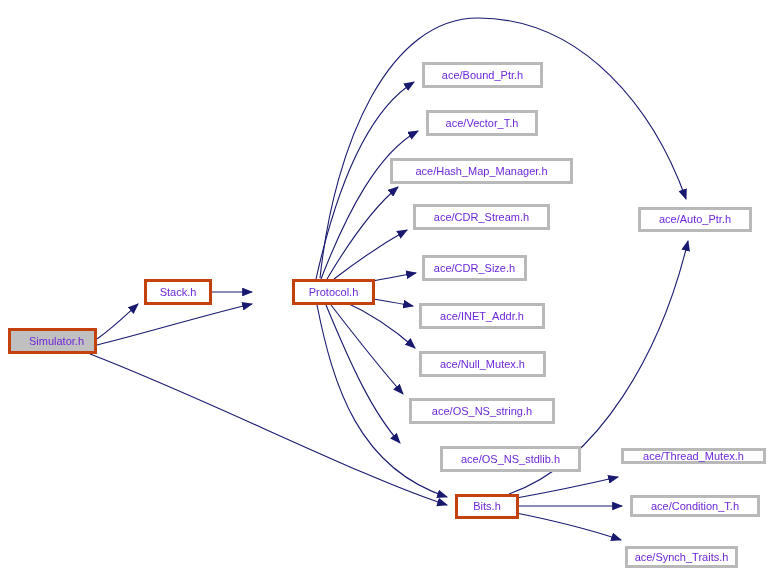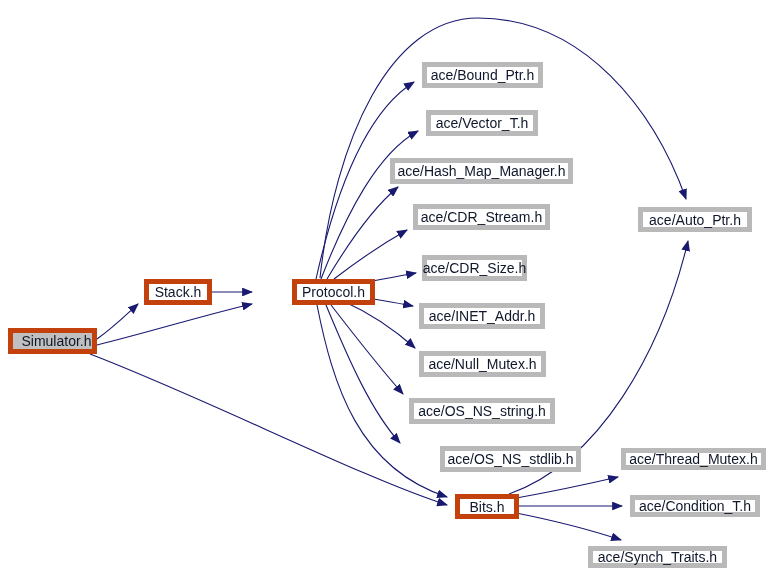--- a/index.html
+++ b/index.html
@@ -27,23 +27,23 @@
     stroke: #191970;
     stroke-width: 1.1;
   }
   .node {
     position: absolute;
     box-sizing: border-box;
     display: flex;
     align-items: center;
     justify-content: center;
     background: #ffffff;
-    border: 5px solid #c2410c;
-    color: #0f172a;
-    font-size: 14px;
+    border: 3px solid #c2410c;
+    color: #6d28d9;
+    font-size: 11px;
     line-height: 1;
     white-space: nowrap;
     cursor: pointer;
   }
   .node.external {
     border-color: #b9b9b9;
   }
   .node.highlight {
     background: #c0c0c0;
     cursor: default;
@@ -103,19 +103,19 @@
   <div class="node external" style="left:419px; top:351px; width:127px; height:26px;">ace/Null_Mutex.h</div>
 
   <div class="node external" style="left:409px; top:398px; width:146px; height:26px;">ace/OS_NS_string.h</div>
 
   <div class="node external" style="left:411px; top:446px; width:141px; height:26px;margin-left:29px;">ace/OS_NS_stdlib.h</div>
 
   <div class="node external" style="left:638px; top:207px; width:114px; height:25px;">ace/Auto_Ptr.h</div>
 
   <div class="node" style="left:455px; top:494px; width:64px;  height:25px;">Bits.h</div>
 
-  <div class="node external" style="left:621px; top:448px; width:145px; height:22px;">ace/Thread_Mutex.h</div>
+  <div class="node external" style="left:621px; top:448px; width:145px; height:16px;">ace/Thread_Mutex.h</div>
 
   <div class="node external" style="left:630px; top:495px; width:130px; height:22px;">ace/Condition_T.h</div>
 
-  <div class="node external" style="left:588px; top:546px; width:139px; height:22px;">ace/Synch_Traits.h</div>
+  <div class="node external" style="left:625px; top:546px; width:113px; height:22px;">ace/Synch_Traits.h</div>
 
 </div>
 
 </body></html>

